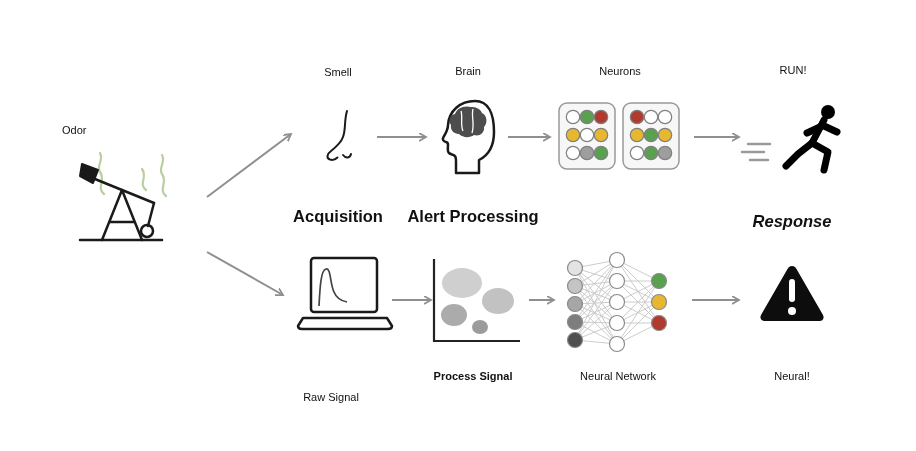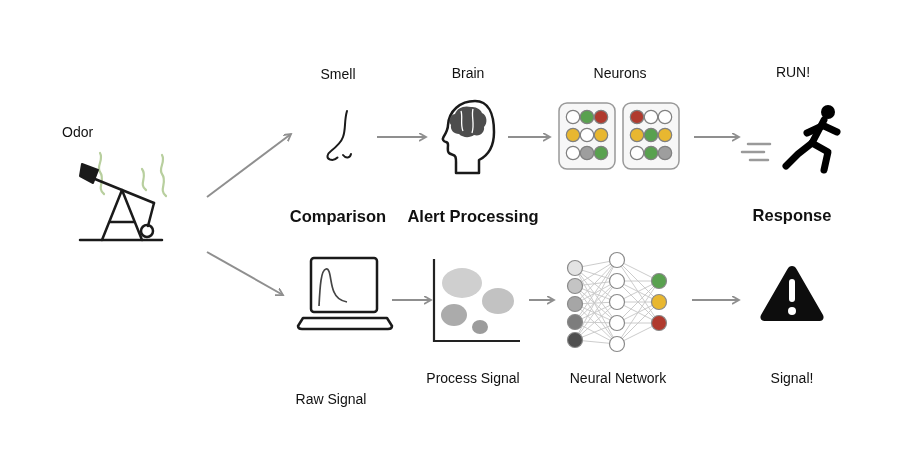--- a/index.html
+++ b/index.html
@@ -3,21 +3,21 @@
 <meta charset="utf-8">
 <style>
   * { margin:0; padding:0; box-sizing:border-box; }
   html,body { background:#fff; }
   .canvas {
     position:relative; width:916px; height:451px; background:#ffffff;
     font-family:"Liberation Sans", sans-serif; color:#111; overflow:hidden;
   }
   .lbl {
     position:absolute; transform:translateX(-50%);
-    font-size:14px; white-space:nowrap; color:#111;
+    font-size:11px; white-space:nowrap; color:#111;
   }
   .lbl.no-center { transform:none; }
   .stage { font-weight:bold; font-size:16.5px; }
   svg.icon { position:absolute; overflow:visible; }
   .arrows { position:absolute; left:0; top:0; pointer-events:none; }
   .arrow { stroke:var(--arrow-gray,#8f8f8f); stroke-width:2; fill:none; }
   .arrowhead { stroke:var(--arrow-gray,#8f8f8f); fill:none; }
   .scent { stroke:var(--scent-green,#b8cf9e); stroke-width:2.2; fill:none;
            stroke-linecap:round; }
   .ink { stroke:#1a1a1a; stroke-width:2.5; fill:none; stroke-linecap:round; stroke-linejoin:round; }
@@ -111,23 +111,23 @@
       <line class="speed" x1="8" y1="60" x2="26" y2="60"></line>
     </g>
     <circle cx="86" cy="12" r="7" fill="#000"></circle>
     <path class="runner" d="M82,20 L70,43"></path>
     <path class="runner" d="M80,25 L95,32"></path>
     <path class="runner" d="M80,26 L65,33"></path>
     <path class="runner" d="M70,43 L86,52 L82,70"></path>
     <path class="runner" d="M70,43 L56,54 L44,66"></path>
   </svg>
 
-  <div class="lbl stage" style="left:338px; top:207px;">Comparison</div>
+  <div class="lbl stage" style="left:338px; top:207px;">Acquisition</div>
   <div class="lbl stage" style="left:473px; top:207px;">Alert Processing</div>
-  <div class="lbl stage" style="left:792px; top:206px;">Response</div>
+  <div class="lbl stage" style="left:792px; top:212px;font-style:italic;">Response</div>
 
   <svg class="icon" style="left:295px; top:256px;" width="100" height="80" viewBox="0 0 100 80">
     <rect x="16" y="2" width="66" height="54" rx="3" fill="#fff" class="ink"></rect>
     <path d="M24,50 C25,30 26,14 31,13 C36,12 35,28 39,36 C41,41 46,45 52,46" stroke="#444" stroke-width="1.7" fill="none"></path>
     <path class="ink" d="M8,62 L92,62 L97,70 Q97,73 93,73 L7,73 Q3,73 3,70 Z" fill="#fff"></path>
   </svg>
 
   <svg class="icon" style="left:424px; top:257px;" width="100" height="92" viewBox="0 0 100 92">
     <path d="M10,2 L10,84 L96,84" stroke="#222" stroke-width="2.2" fill="none"></path>
     <ellipse cx="38" cy="26" rx="20" ry="15" fill="#cfcfcf"></ellipse>
@@ -192,17 +192,17 @@
       <circle cx="98" cy="75" r="7.5" fill="#b03a2e" stroke="#8a8a8a" stroke-width="1.2"></circle>
     </svg>
 
   <svg class="icon" style="left:758px; top:263px;" width="68" height="62" viewBox="0 0 68 62">
     <path d="M34,3 C36,3 37.5,4 38.5,6 L65,52 C66.5,55 65,58 61.5,58 L6.5,58 C3,58 1.5,55 3,52 L29.5,6 C30.5,4 32,3 34,3 Z" fill="#0d0d0d"></path>
     <rect x="31" y="16" width="6" height="23" rx="3" fill="#fff"></rect>
     <circle cx="34" cy="48" r="4" fill="#fff"></circle>
   </svg>
 
   <div class="lbl" style="left:331px; top:370px;margin-top:21px;">Raw Signal</div>
-  <div class="lbl" style="left:473px; top:370px;">Process Signal</div>
+  <div class="lbl" style="left:473px; top:370px;font-weight:bold;">Process Signal</div>
   <div class="lbl" style="left:618px; top:370px;">Neural Network</div>
-  <div class="lbl" style="left:792px; top:370px;">Signal!</div>
+  <div class="lbl" style="left:792px; top:370px;">Neural!</div>
 
 </div>
 
 </body></html>

